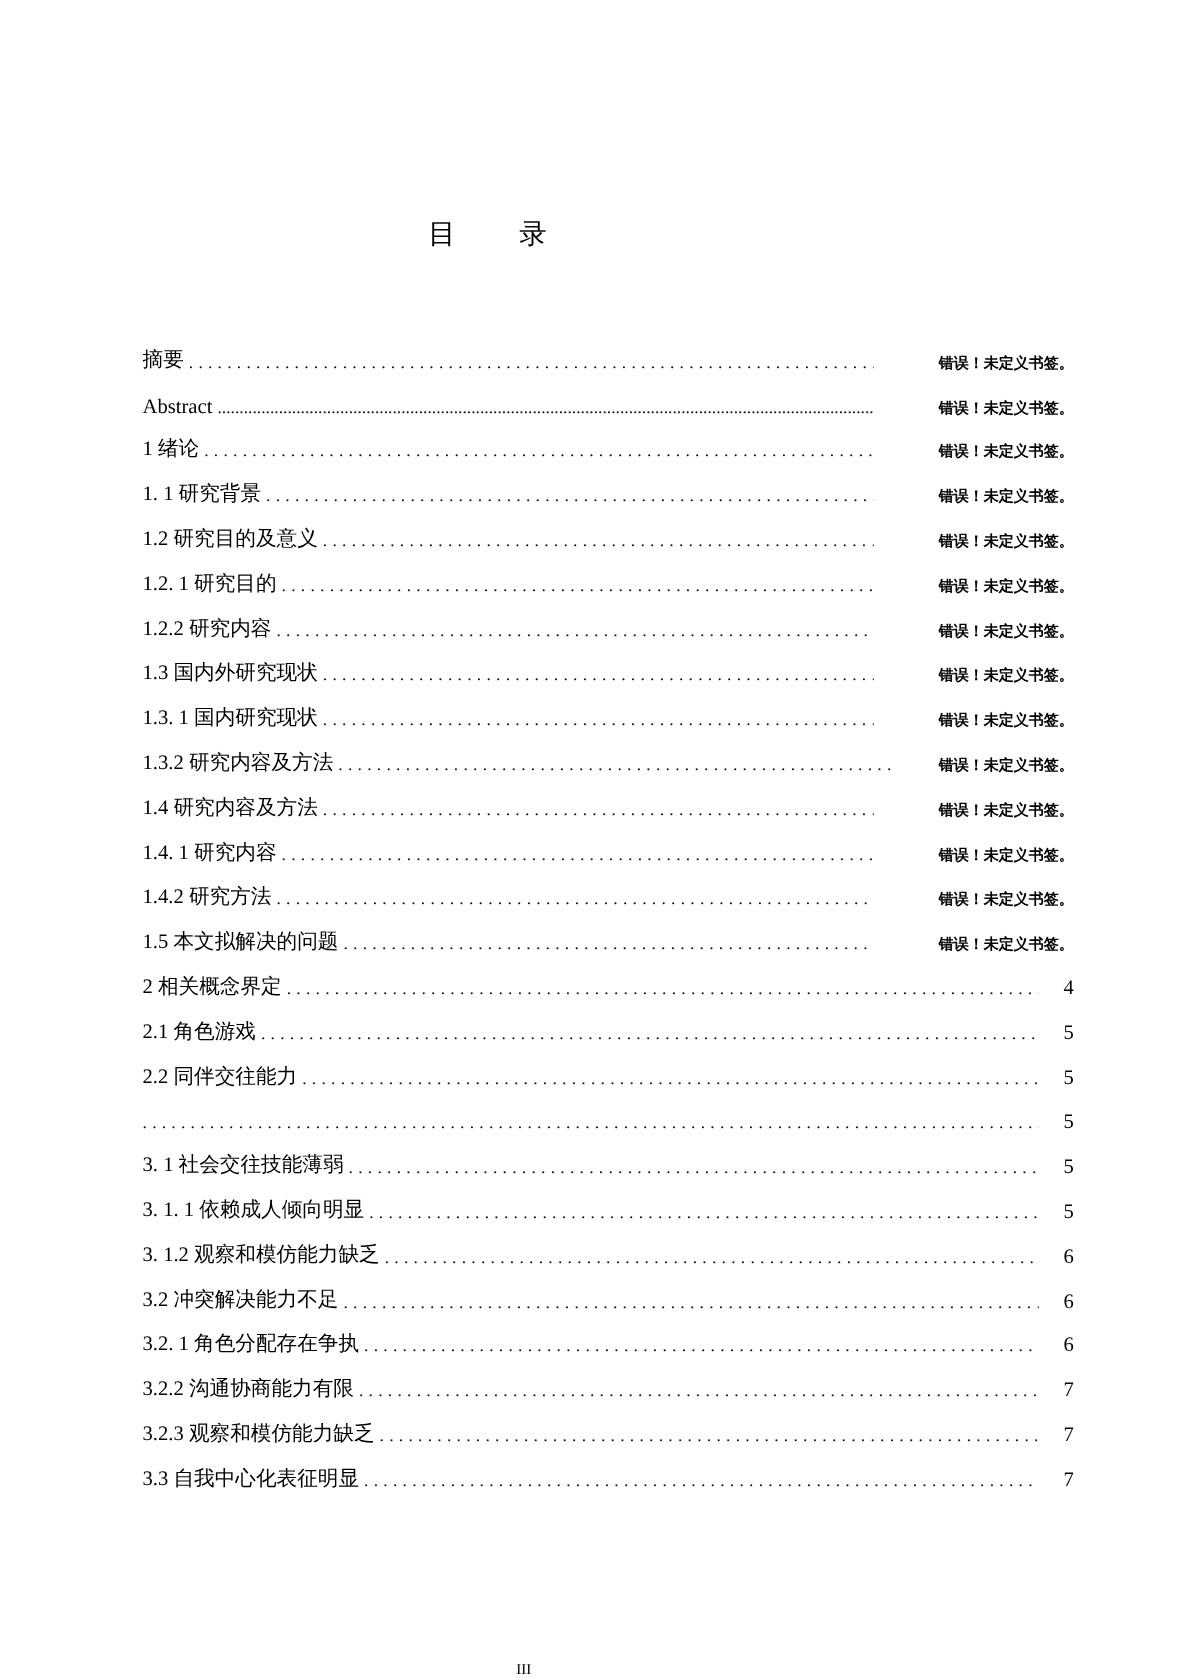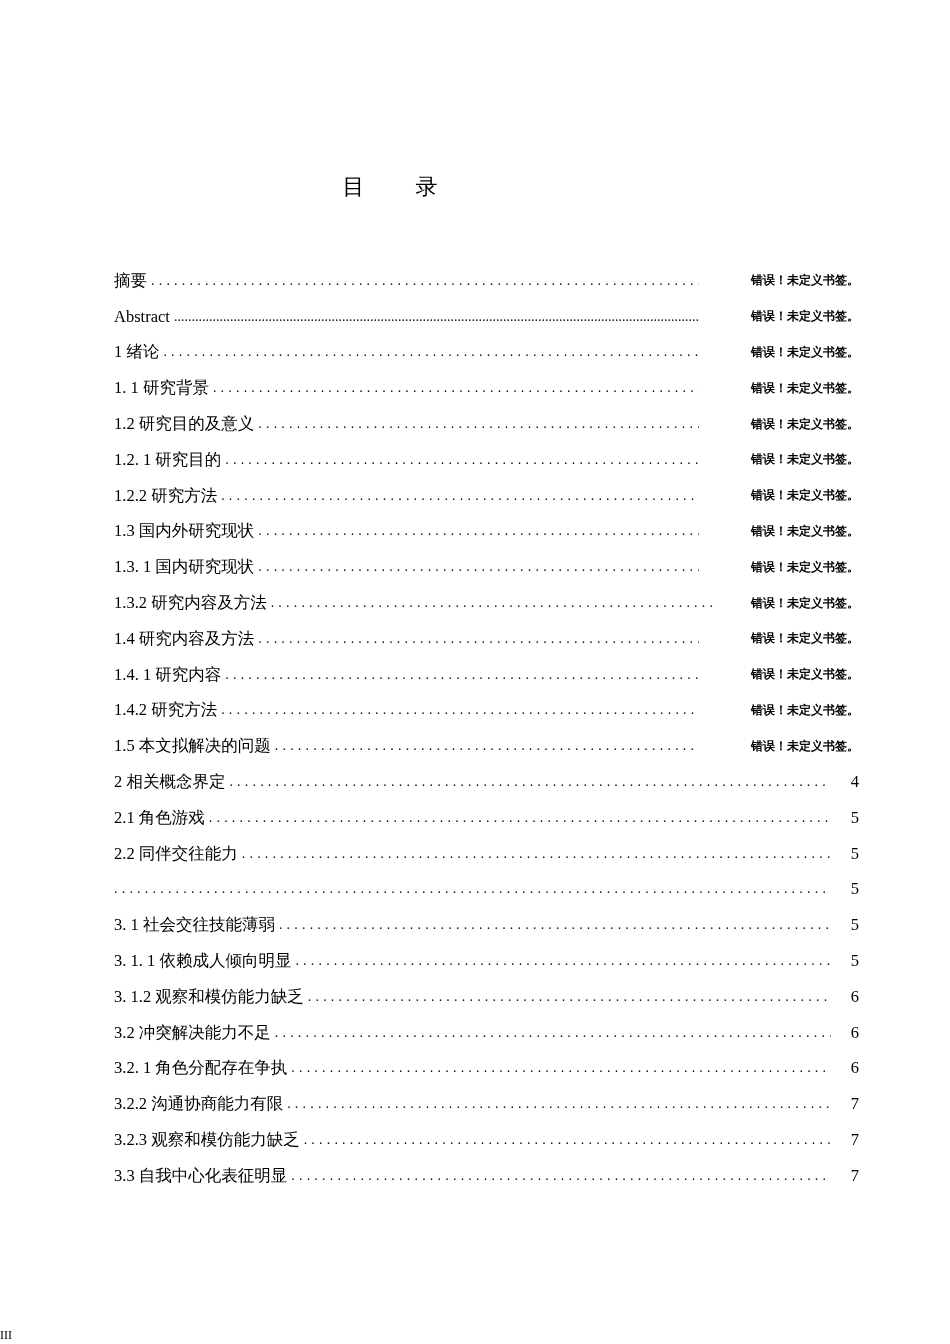--- a/index.html
+++ b/index.html
@@ -8,38 +8,38 @@
     font-family: "Liberation Serif", "DejaVu Serif", serif;
     color: #000;
   }
   .page-title {
     position: absolute; left: 0; width: 780px; top: 172px;
     text-align: center; font-size: 22px; letter-spacing: 22px;
     font-family: "DejaVu Sans", sans-serif; padding-left: 22px; box-sizing: border-box;
   }
   .toc { position: absolute; left: 114px; top: 263px; width: 745px; }
   .row {
-    display: flex; align-items: center; height: 35.8px; font-size: 16.5px;
+    display: flex; align-items: flex-end; height: 35.8px; font-size: 16.5px;
     white-space: nowrap;
   }
   .row .label { flex: 0 0 auto; padding-right: 4px; }
   .row .leader {
     flex: 1 1 auto; overflow: hidden; letter-spacing: 4.2px; color: #111;
     font-size: 14px;
   }
   .row .leader.dense { letter-spacing: 0; }
   .row .page { flex: 0 0 auto; padding-left: 6px; }
   .row.err .leader { flex: 0 0 auto; }
   .row.err .page {
     font-family: "DejaVu Sans", sans-serif; font-weight: bold; font-size: 12px;
     padding-left: 14px; margin-left: auto;
   }
   .row.num .page { width: 18px; text-align: right; padding-left: 10px; }
   .footer {
-    position: absolute; left: 0; width: 838px; top: 1328px; 
+    position: absolute; left: 0; width: 838px; top: 1328px; text-align: center;
     font-size: 12px;
   }
 </style>
 </head>
 <body>
 
 <div class="page-title">目 录</div>
 
 <div class="toc" id="toc">
     <div class="row err">
@@ -66,21 +66,21 @@
       <span class="label">1.2  研究目的及意义</span>
       <span class="leader" style="width: 441px;">................................................................................................................................................................................................................................................................................................................................................................................................................</span>
       <span class="page">错误！未定义书签。</span>
     </div>
     <div class="row err">
       <span class="label">1.2. 1  研究目的</span>
       <span class="leader" style="width: 474px;">................................................................................................................................................................................................................................................................................................................................................................................................................</span>
       <span class="page">错误！未定义书签。</span>
     </div>
     <div class="row err">
-      <span class="label">1.2.2  研究方法</span>
+      <span class="label">1.2.2  研究内容</span>
       <span class="leader" style="width: 478px;">................................................................................................................................................................................................................................................................................................................................................................................................................</span>
       <span class="page">错误！未定义书签。</span>
     </div>
     <div class="row err">
       <span class="label">1.3  国内外研究现状</span>
       <span class="leader" style="width: 441px;">................................................................................................................................................................................................................................................................................................................................................................................................................</span>
       <span class="page">错误！未定义书签。</span>
     </div>
     <div class="row err">
       <span class="label">1.3. 1   国内研究现状</span>

